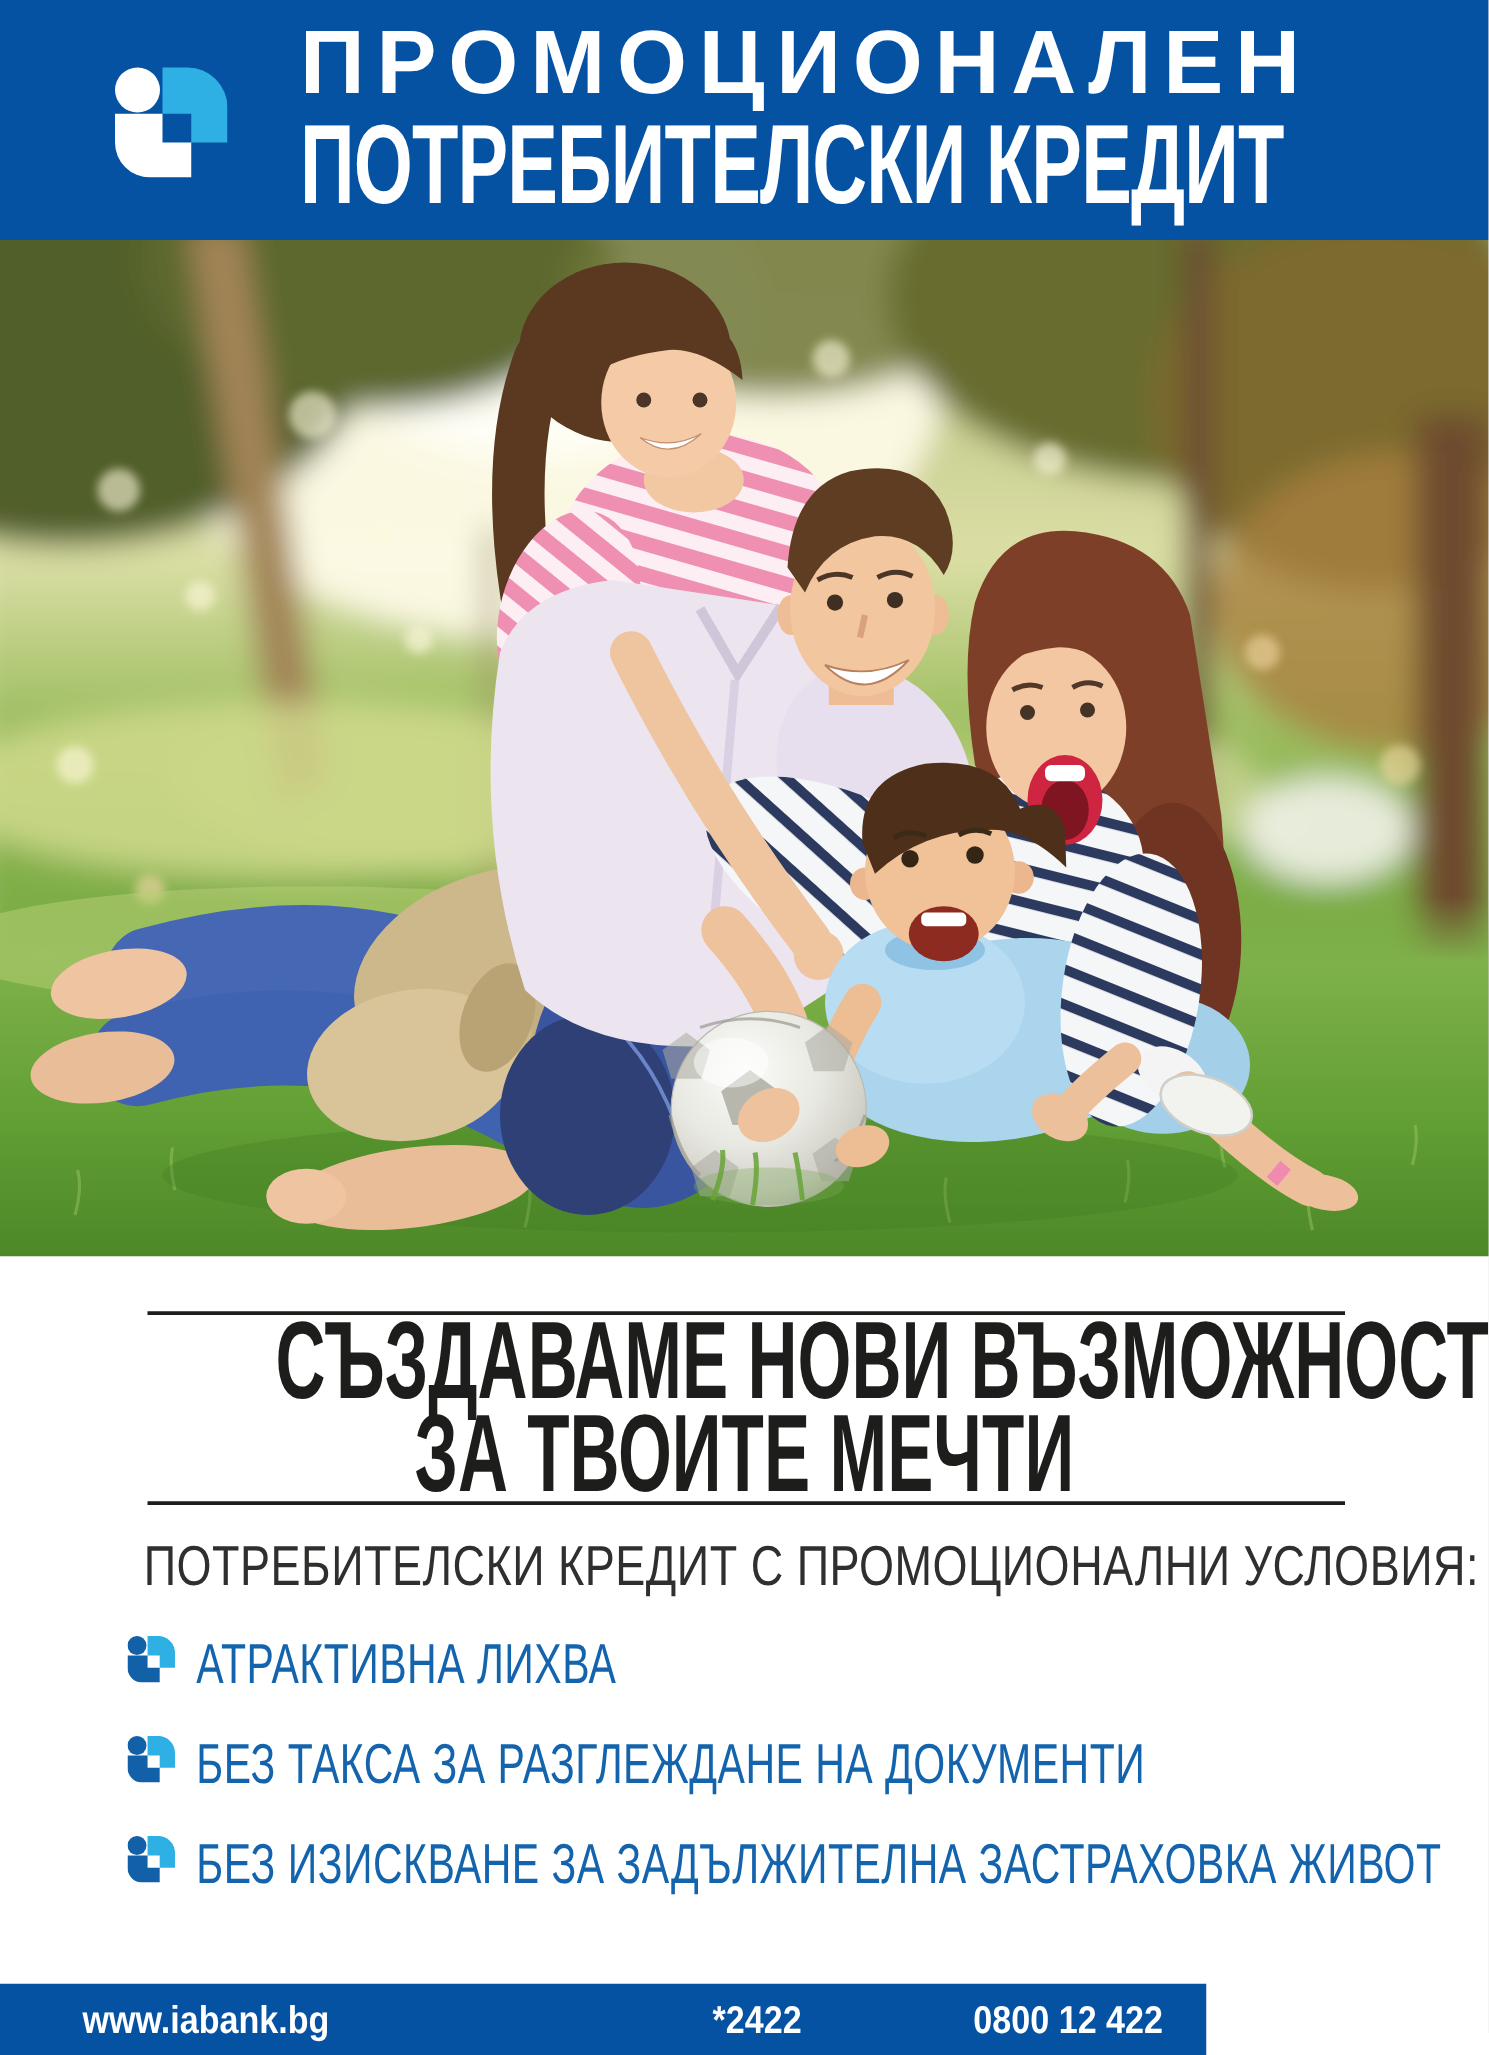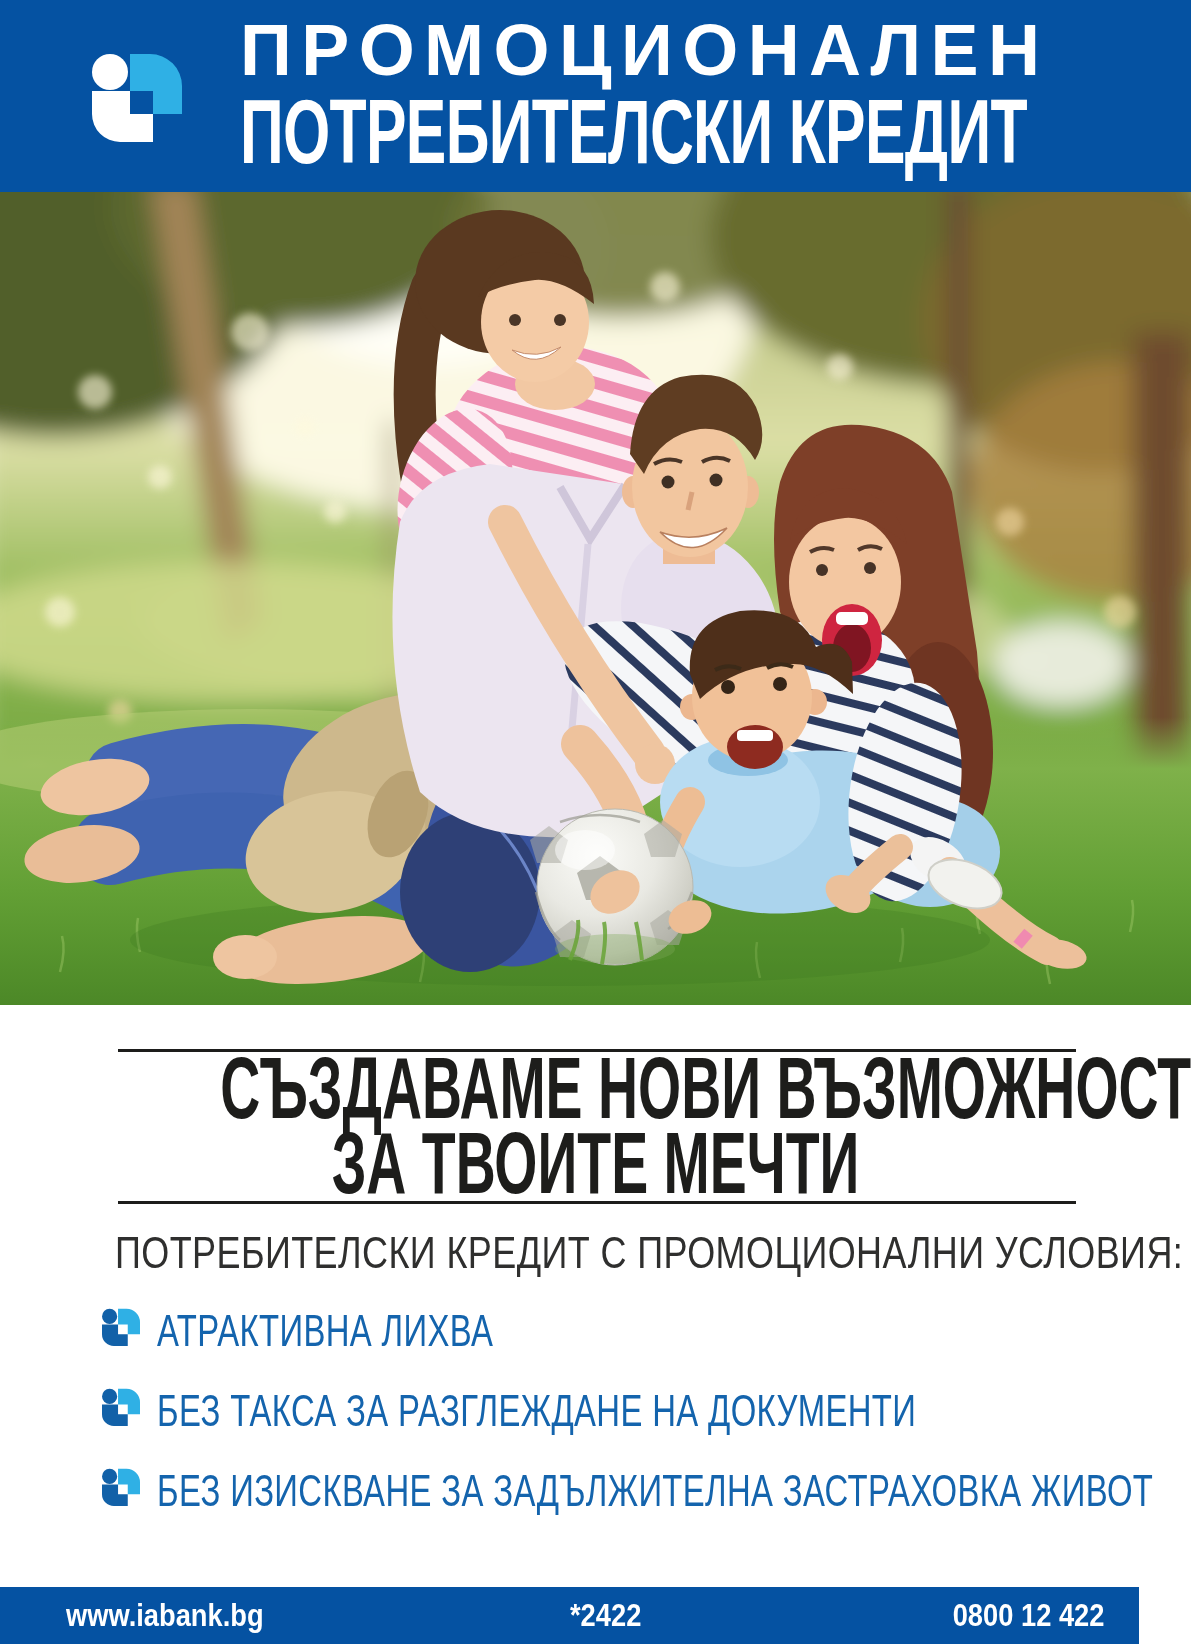--- a/index.html
+++ b/index.html
@@ -26,21 +26,21 @@
   .headline.l2{top:1119px;}
   .subheadline{position:absolute;left:115px;top:1230px;font-size:45px;line-height:46px;color:#2f2f2e;
                white-space:nowrap;transform:scaleX(0.80);transform-origin:left center;letter-spacing:0.5px;}
   
   .bullet-row{position:absolute;left:102px;height:46px;display:flex;align-items:flex-start;}
   .bullet-row .b-icon{width:38px;height:38px;flex:0 0 38px;margin-right:17px;}
   .bullet-label{font-size:45px;line-height:46px;color:#1464ad;white-space:nowrap;
                 transform:scaleX(0.73);transform-origin:left center;letter-spacing:0.5px;}
   .bullet-1{top:1308px;} .bullet-2{top:1388px;} .bullet-3{top:1468px;}
   
-  .footer-bar{position:absolute;left:0;top:1587px;width:1139px;height:57px;background:#0552a2;}
+  .footer-bar{position:absolute;left:0;top:1587px;width:965px;height:57px;background:#0552a2;}
   .footer-item{position:absolute;top:0;height:57px;display:flex;align-items:center;color:#ffffff;
                font-size:31px;font-weight:bold;white-space:nowrap;}
   .f-left{left:66px;transform:scaleX(0.88);transform-origin:left center;}
   .f-center{left:570px;transform:scaleX(0.88);transform-origin:left center;}
   .f-right{right:35px;transform:scaleX(0.88);transform-origin:right center;}
 </style>
 </head>
 <body>
 
 <div class="page">

